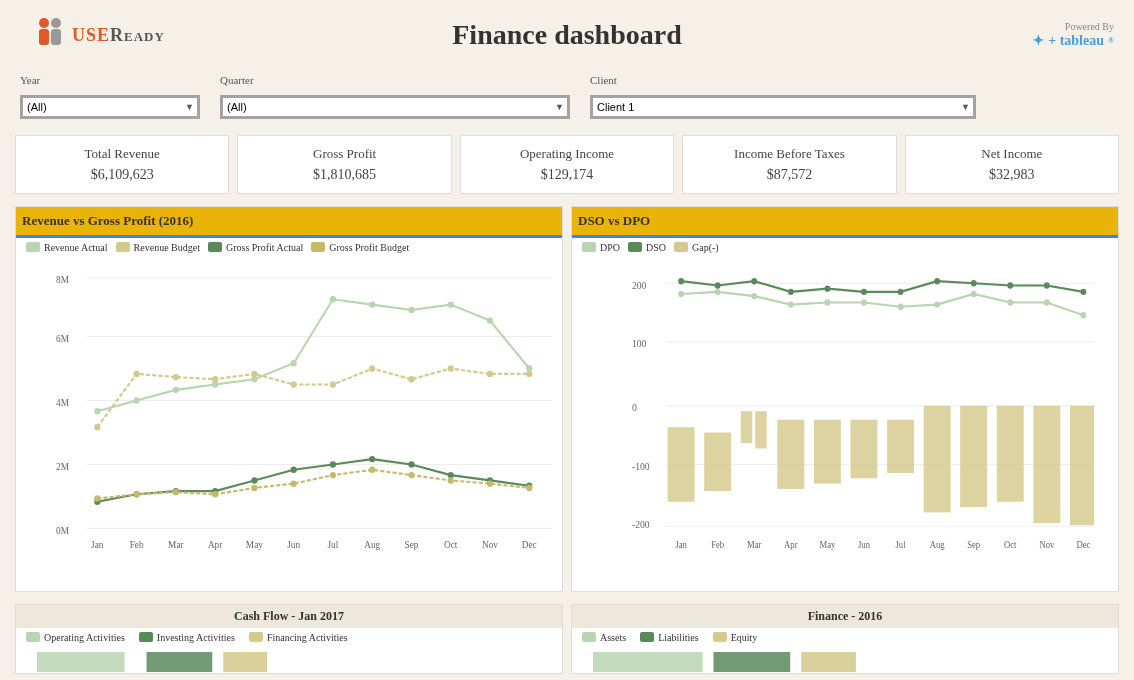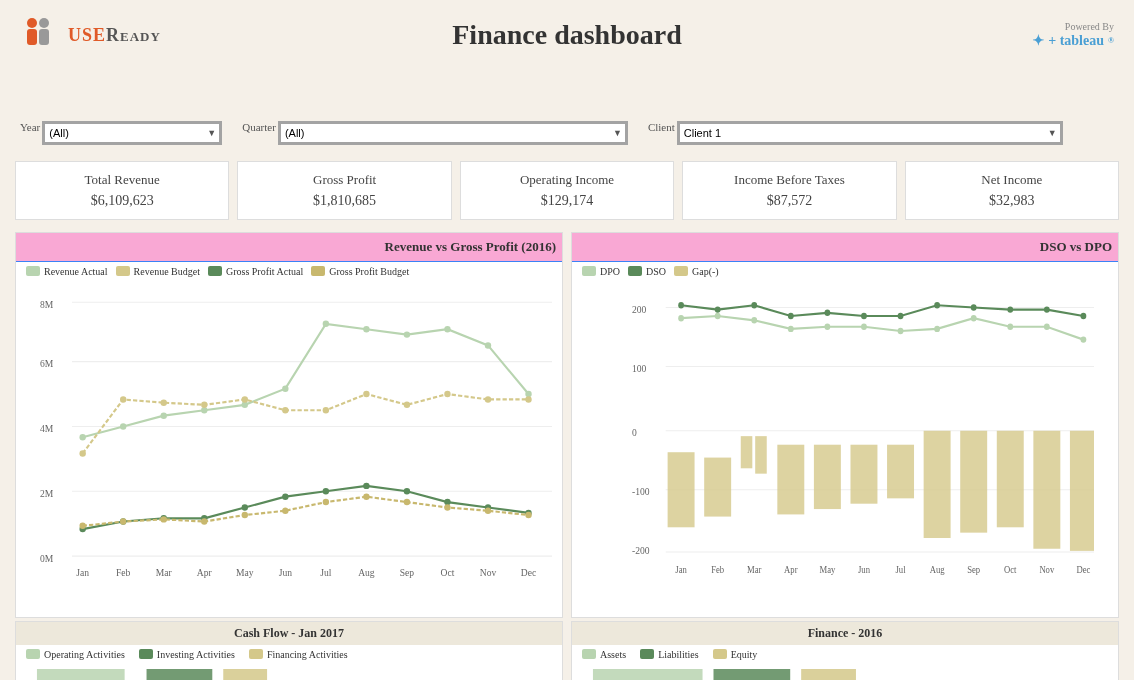--- a/index.html
+++ b/index.html
@@ -1,34 +1,34 @@
 <!DOCTYPE html>
 <html><head>
   <meta charset="utf-8">
   <style>
     * { box-sizing: border-box; margin: 0; padding: 0; }
     body { font-family: 'Georgia', serif; background: #f5f0e8; width: 1134px; height: 680px; overflow: hidden; font-size: 12px; color: #333; }
     
     
     .header { display: flex; align-items: center; justify-content: center; padding: 10px 20px; background: #f5f0e8; position: relative; height: 70px; }
-    .logo { position: absolute; left: 20px; display: flex; align-items: center; gap: 8px; }
+    .logo { position: absolute; left: 32px; display: flex; align-items: center; gap: 0; }
     .logo-icon { width: 40px; height: 40px; }
     .powered-by { position: absolute; right: 20px; text-align: right; font-size: 10px; color: #666; }
     
     
     .filters { display: flex; gap: 20px; padding: 4px 20px 8px 20px; background: #f5f0e8; }
-    .filter-group { display: flex; flex-direction: row; gap: 2px; margin-top: 47px; }
+    .filter-group { display: flex; flex-direction: column; gap: 9px; }
     .filter-label { font-size: 11px; color: #555; }
     
     
     .kpi-row { display: flex; background: #f5f0e8; padding: 8px 15px; gap: 8px; }
     .kpi-card { flex: 1; background: white; border: 1px solid #ddd; padding: 10px 12px; text-align: center; }
     .kpi-label { font-size: 13px; color: #444; font-weight: normal; line-height: 1.3; }
     .kpi-value { font-size: 14px; color: #444; margin-top: 4px; }
-    .chart-title { text-align: right; font-size: 13px; font-weight: bold; color: #333; padding: 6px; background: #f9a8d4; border-bottom: 1px solid #3b82f6; }
+    .chart-title { text-align: left; font-size: 13px; font-weight: bold; color: #333; padding: 6px; background: #eab308; border-bottom: 3px solid #3b82f6; }
     .chart-legend { display: flex; flex-wrap: wrap; gap: 8px; padding: 4px 10px; font-size: 10px; }
     .legend-item { display: flex; align-items: center; gap: 4px; }
     .legend-dot { width: 14px; height: 10px; border-radius: 2px; }
     
     
     svg { width: 100%; height: 100%; }
     
     .y-axis-label { font-size: 9px; fill: #666; }
     
     
@@ -128,21 +128,21 @@
       </div>
       <div class="legend-item">
         <div class="legend-dot" style="background:#5a8a5a;"></div>
         <span>Gross Profit Actual</span>
       </div>
       <div class="legend-item">
         <div class="legend-dot" style="background:#c8b86e;"></div>
         <span>Gross Profit Budget</span>
       </div>
     </div>
-    <div style="flex:1; position:relative; padding:5px 10px 20px 24px;">
+    <div style="flex:1; position:relative; padding:5px 10px 20px 40px;">
       <svg viewBox="0 0 480 290" preserveAspectRatio="none">
 
         <text x="0" y="20" class="y-axis-label" font-size="10" fill="#666">8M</text>
         <text x="0" y="75" class="y-axis-label" font-size="10" fill="#666">6M</text>
         <text x="0" y="135" class="y-axis-label" font-size="10" fill="#666">4M</text>
         <text x="0" y="195" class="y-axis-label" font-size="10" fill="#666">2M</text>
         <text x="0" y="255" class="y-axis-label" font-size="10" fill="#666">0M</text>
 
         <line x1="30" y1="15" x2="480" y2="15" stroke="#eee" stroke-width="1"></line>
         <line x1="30" y1="70" x2="480" y2="70" stroke="#eee" stroke-width="1"></line>
@@ -306,21 +306,21 @@
         <text x="317" y="268" font-size="9" fill="#666" text-anchor="middle">Aug</text>
         <text x="355" y="268" font-size="9" fill="#666" text-anchor="middle">Sep</text>
         <text x="393" y="268" font-size="9" fill="#666" text-anchor="middle">Oct</text>
         <text x="431" y="268" font-size="9" fill="#666" text-anchor="middle">Nov</text>
         <text x="469" y="268" font-size="9" fill="#666" text-anchor="middle">Dec</text>
       </svg>
     </div>
   </div>
 </div>
 
-<div style="display:flex; padding: 12px 15px 6px 15px; gap:8px; height:88px;align-items:flex-end;">
+<div style="display:flex; padding: 12px 15px 6px 15px; gap:8px; height:88px;">
 
   <div style="flex:1; background:white; border:1px solid #ddd;">
     <div style="text-align:center; font-size:12px; font-weight:bold; color:#333; background:#ede8db; padding:4px;">Cash Flow - Jan 2017</div>
     <div style="display:flex; gap:14px; padding:4px 10px; font-size:10px;">
       <div class="legend-item">
         <div class="legend-dot" style="background:#b8d4b0;"></div>
         <span>Operating Activities</span>
       </div>
       <div class="legend-item">
         <div class="legend-dot" style="background:#5a8a5a;"></div>

